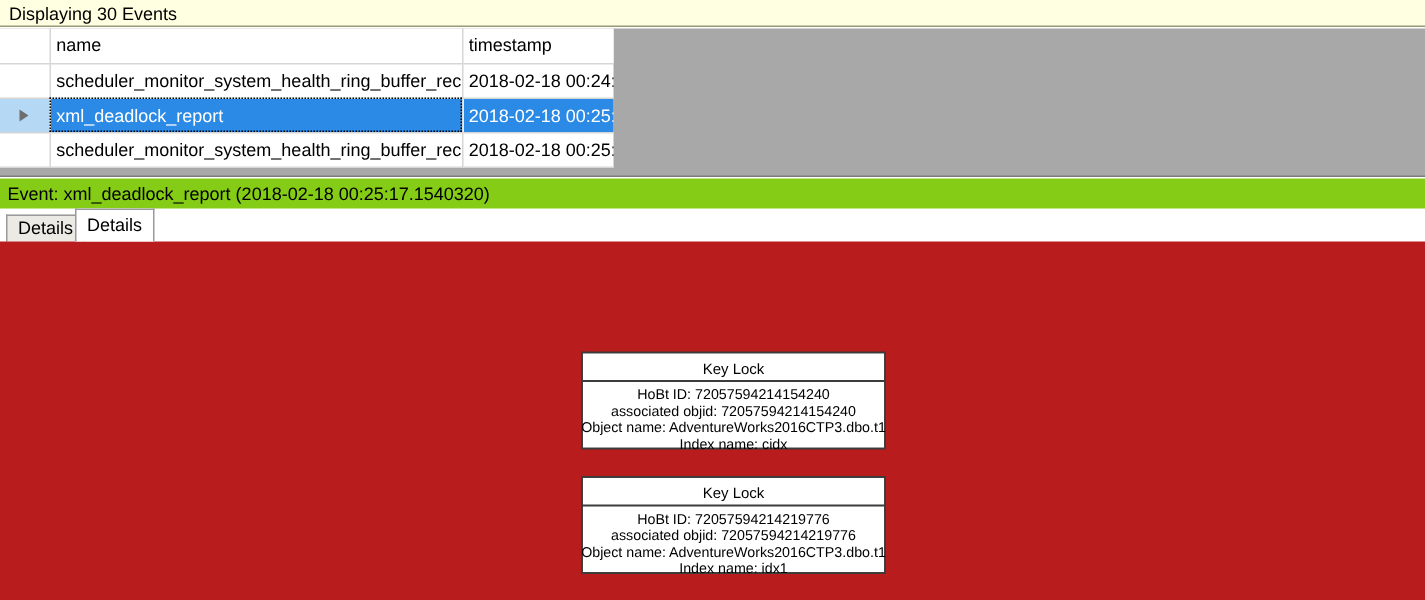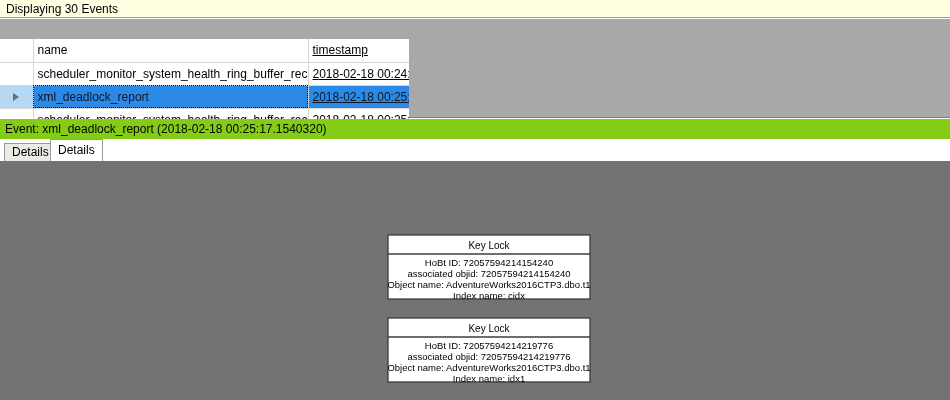--- a/index.html
+++ b/index.html
@@ -19,35 +19,35 @@
   }
 
   
   .grid{
     position:absolute;left:0;top:19px;width:950px;height:99px;
     background:#a8a8a8;border-bottom:1px solid #7a7a7a;
     box-sizing:border-box;
   }
   .grid-table{
     position:absolute;left:0;top:0;width:409px;
-    border-collapse:collapse;table-layout:fixed;background:#fff;margin-top:20px;
+    border-collapse:collapse;table-layout:fixed;background:#fff;
   }
   .grid-table td,.grid-table th{
     border-right:1px solid #d6d6d6;
     border-bottom:1px solid #d6d6d6;
     height:23px;padding:0 0 0 4px;
     font-size:12px;font-weight:normal;text-align:left;
     white-space:nowrap;overflow:hidden;
     box-sizing:border-box;vertical-align:middle;
   }
   .col-sel{width:33px;}
   .col-name{width:275px;}
-  .col-ts{width:101px;border-right:none !important;text-decoration:underline;}
+  .col-ts{width:101px;border-right:none !important;}
   thead td{background:#fff;color:#000;}
-  tr.row-sel td{background:#2a8ae6;color:#0f172a;}
+  tr.row-sel td{background:#2a8ae6;color:#ffffff;}
   tr.row-sel td.col-sel{background:#b5d9f5;}
   td.col-sel{text-align:center;padding:0;color:#707070;}
   .sel-caret{
     display:inline-block;width:0;height:0;
     border-left:6px solid #6e6e6e;
     border-top:4px solid transparent;border-bottom:4px solid transparent;
     vertical-align:middle;
   }
   .cell-focus{outline:1px dotted #000;outline-offset:-1px;}
 
@@ -71,21 +71,21 @@
   }
   .tab.active{
     background:#fff;height:22px;line-height:20px;z-index:3;
   }
   #tab-details{left:4px;text-align:center;}
   #tab-deadlock{left:50px;}
 
   
   .panel{
     position:absolute;left:0;top:161px;width:950px;height:239px;
-    background:#737373;border-top:none;box-sizing:border-box;
+    background:#b91c1c;border-top:none;box-sizing:border-box;
     overflow:hidden;
   }
   svg.graph{position:absolute;left:0;top:0;}
 
   .node-text{font-family:"Liberation Sans",sans-serif;font-size:9.5px;fill:#000;}
   .lock-title{font-family:"Liberation Sans",sans-serif;font-size:10px;fill:#000;}
   .edge-label{font-family:"Liberation Sans",sans-serif;font-size:10.5px;fill:#000;}
   .lock-box{fill:#ffffff;stroke:#3c3c3c;stroke-width:1.3;}
   .ellipse-shape{fill:#ffffff;stroke:#1a1a1a;stroke-width:1.3;}
   .victim-x{stroke:#2e8be0;stroke-width:3;}

